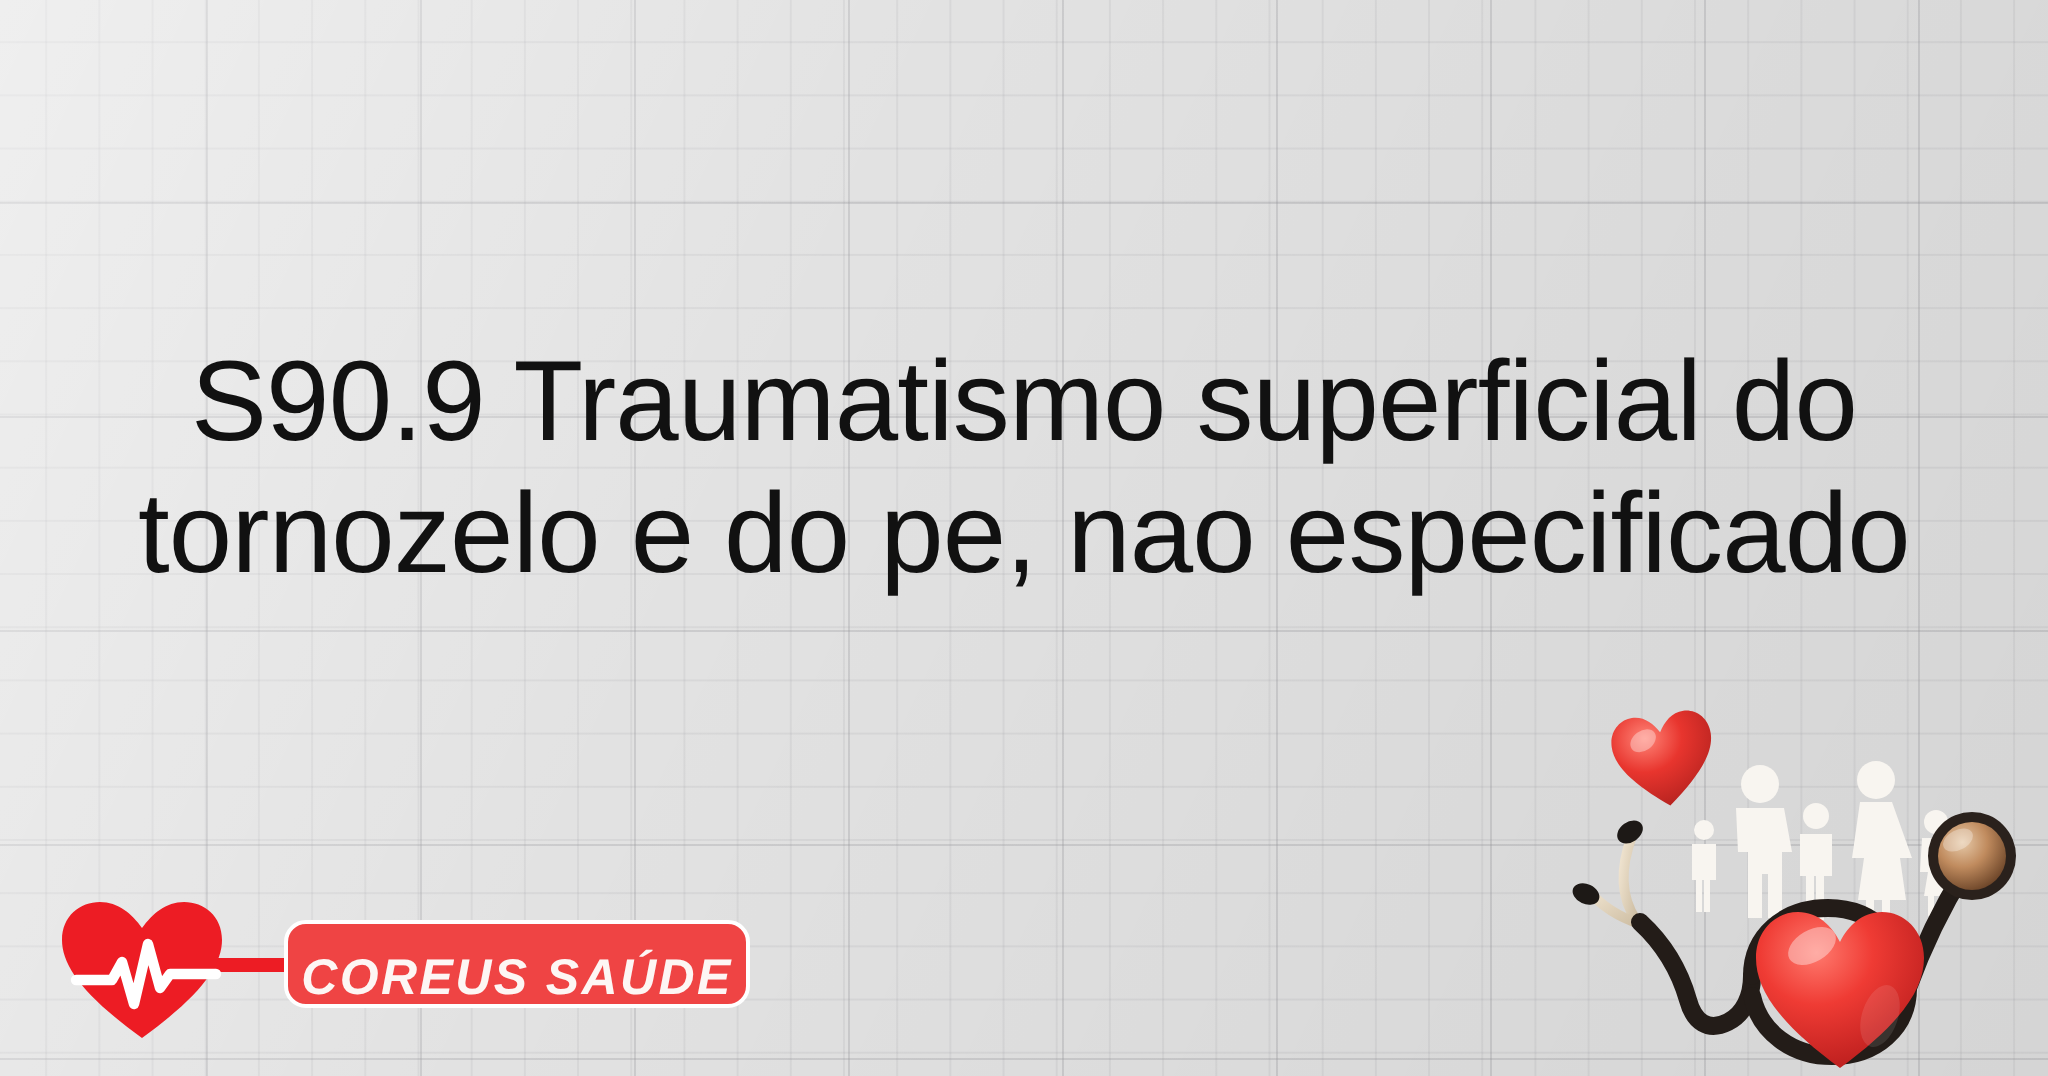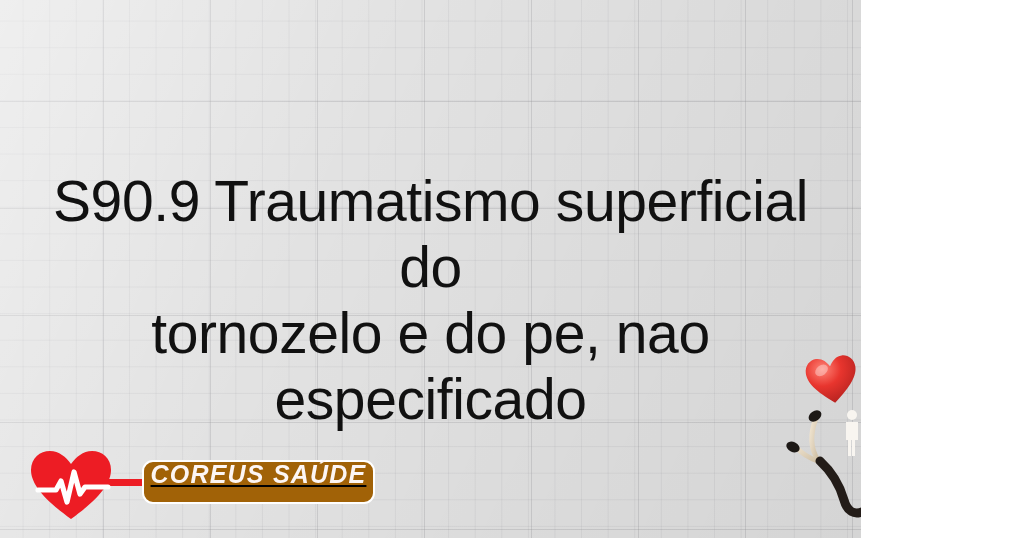--- a/index.html
+++ b/index.html
@@ -4,21 +4,21 @@
 <title>S90.9 Traumatismo superficial do tornozelo e do pe, nao especificado</title>
 <style>
   html, body {
     margin: 0;
     padding: 0;
     background: #ffffff;
   }
 
   #canvas {
     position: relative;
-    width: 861px;
+    width: 1024px;
     height: 538px;
     overflow: hidden;
     background-color: #e3e3e3;
     font-family: "Liberation Sans", sans-serif;
   }
 
   
   .grid-bg {
     position: absolute;
     inset: 0;
@@ -76,28 +76,27 @@
     top: 4px;
     width: 82px;
     height: 70px;
   }
   .brand-pill {
     position: absolute;
     left: 112px;
     top: 14px;
     width: 233px;
     height: 44px;
-    background: #a16207;
+    background: #ef4444;
     border: 2.5px solid #ffffff;
     border-radius: 11px;
     box-sizing: border-box;
     display: flex;
-    align-items: flex-start;
+    align-items: flex-end;
     justify-content: center;
-    text-decoration: underline;
   }
   .brand-pill-text {
     color: #fdf6f4;
     font-family: "Liberation Sans", sans-serif;
     font-style: italic;
     font-weight: bold;
     font-size: 25px;
     letter-spacing: 1.2px;
     white-space: nowrap;
     line-height: 1;

